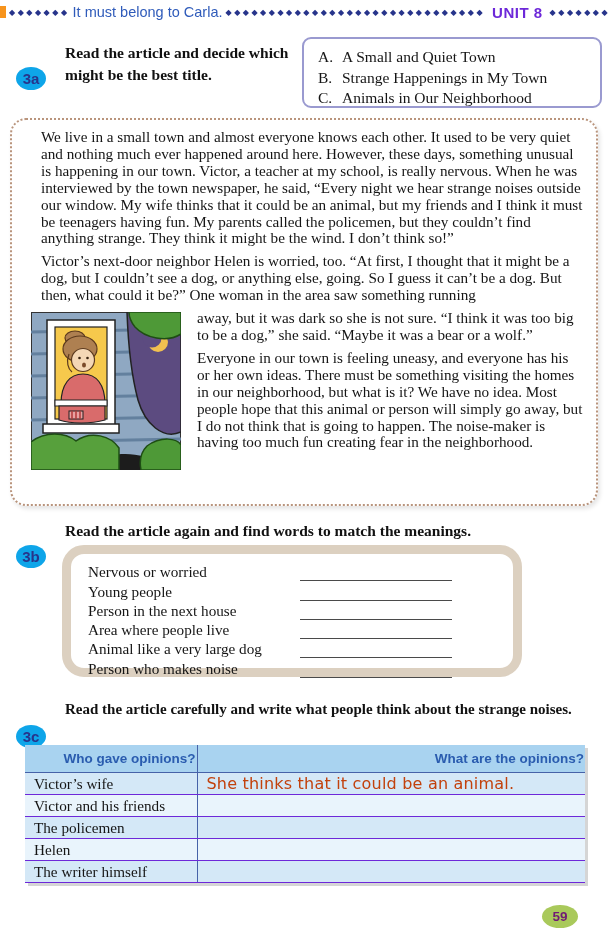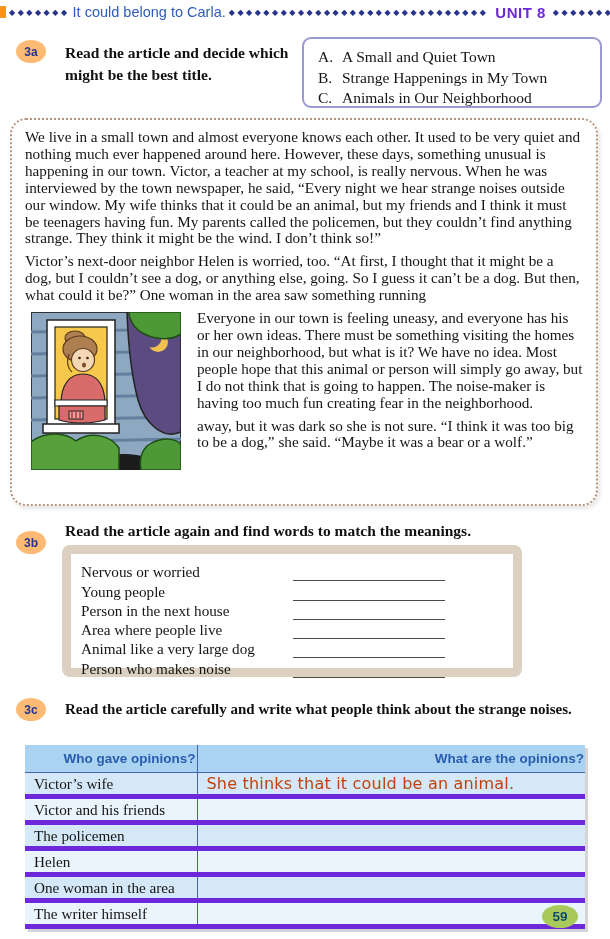--- a/index.html
+++ b/index.html
@@ -11,84 +11,84 @@
             display:flex; align-items:center; white-space:nowrap; overflow:hidden; }
   .corner-mark { width:6px; height:12px; background:#F7941D; margin-right:3px; flex:none; }
   .dots { color:#27348B; font-size:8px; letter-spacing:2.5px; font-family:"DejaVu Sans", sans-serif;
           flex:none; padding-top:1px; }
   .header-title { color:#2F5BBA; font-family:"Liberation Sans", sans-serif; font-size:14.5px;
                   margin:0 3px; flex:none; }
   .unit-label { color:#6d28d9; font-family:"Liberation Sans", sans-serif; font-weight:bold;
                 font-size:15px; margin:0 7px; flex:none; letter-spacing:0.5px; }
 
   
-  .badge { position:absolute; width:30px; height:23px; background:#fdba74; border-radius:50%;
+  .badge { position:absolute; width:30px; height:23px; background:#0ea5e9; border-radius:50%;
            color:#27348B; font-family:"Liberation Sans", sans-serif; font-weight:bold;
-           font-size:12px; display:flex; align-items:center; justify-content:center; }
+           font-size:15px; display:flex; align-items:center; justify-content:center;margin-top:27px; }
   #badge-3a { left:16px; top:40px; }
-  #badge-3b { left:16px; top:531px; }
+  #badge-3b { left:16px; top:518px; }
   #badge-3c { left:16px; top:698px; }
   .instr { position:absolute; font-weight:bold; font-size:15.5px; line-height:1.4; color:#111; }
   #instr-3a { left:65px; top:42px; width:232px; }
   #instr-3b { left:65px; top:520px; width:520px; }
   #instr-3c { left:65px; top:699px; width:545px; font-size:15px; }
 
   
   .options-box { position:absolute; left:302px; top:37px; width:300px; height:71px;
                  box-sizing:border-box; border:2px solid #9A9AD0; border-radius:9px;
                  padding:8px 4px 0 14px; background:#fff; }
   .option-line { font-size:15.5px; line-height:20.5px; display:flex; }
   .option-label { width:24px; flex:none; }
 
   
   .article-box { position:absolute; left:10px; top:118px; width:588px; height:388px;
                  box-sizing:border-box; border:2px dotted #B9947C; border-radius:16px;
                  padding:9px 13px 0 13px; font-size:15.2px; line-height:16.9px;
                  box-shadow:2px 3px 4px rgba(0,0,0,0.10); background:#fff; }
-  .article-box p { margin:0 0 6px 0; }
+  .article-box p { margin:0 0 6px 16px; }
   .illustration { float:left; width:150px; height:158px; margin:2px 16px 0 6px; }
 
   
   .match-box { position:absolute; left:62px; top:545px; width:460px; height:132px;
-               box-sizing:border-box; border:9px solid #DCD0C0; border-radius:8px;
-               background:#fff; padding:8px 12px 0 10px; }
+               box-sizing:border-box; border:9px solid #DCD0C0; border-radius:22px;
+               background:#fff; padding:8px 12px 0 17px; }
   .match-row { display:flex; align-items:flex-end; height:19.3px; }
   .match-label { font-size:15.2px; width:212px; flex:none; line-height:19px; }
   .match-blank { width:152px; height:14px; border-bottom:1.5px solid #4a4a4a; flex:none; }
 
   
   .opinion-table { position:absolute; left:25px; top:745px; width:560px;
                    border-collapse:collapse; table-layout:fixed;
                    box-shadow:3px 3px 0 rgba(150,150,150,0.40); }
   .opinion-table th { background:#A9D3F0; color:#2A5CAF; font-family:"Liberation Sans", sans-serif;
                       font-size:13.5px; font-weight:bold; height:25px;
                       border-bottom:1px solid #4662A8; text-align:right; }
   .opinion-table td { height:21px; font-size:15.2px; padding:0 9px;
-                      border-bottom:5px solid #6d28d9; }
+                      border-bottom:1px solid #6d28d9; }
   .opinion-table .who { border-right:1px solid #4662A8; }
   .opinion-table tbody tr:nth-child(odd) td { background:#D4E8F7; }
   .opinion-table tbody tr:nth-child(even) td { background:#E9F4FC; }
   .opinion-text { font-family:"DejaVu Sans", sans-serif; font-size:16px; color:#c2410c;
                   letter-spacing:0.2px; }
 
   
   .page-num { position:absolute; left:542px; top:905px; width:36px; height:23px;
-              background:#A9C95B; border-radius:50%; color:#0c4a6e;
+              background:#A9C95B; border-radius:50%; color:#701a75;
               font-family:"Liberation Sans", sans-serif; font-weight:bold; font-size:13.5px;
               display:flex; align-items:center; justify-content:center; }
 </style>
 </head>
 <body>
 
 <div class="page">
 
   <div class="header">
     <div class="corner-mark"></div>
     <span class="dots">◆◆◆◆◆◆◆</span>
-    <span class="header-title">It could belong to Carla.</span>
+    <span class="header-title">It must belong to Carla.</span>
     <span class="dots">◆◆◆◆◆◆◆◆◆◆◆◆◆◆◆◆◆◆◆◆◆◆◆◆◆◆◆◆◆◆</span>
     <span class="unit-label">UNIT 8</span>
     <span class="dots">◆◆◆◆◆◆◆◆◆◆◆</span>
   </div>
 
   <div class="badge" id="badge-3a">3a</div>
   <div class="instr" id="instr-3a">Read the article and decide which might be the best title.</div>
 
   <div class="options-box">
     <div class="option-line">
@@ -147,22 +147,22 @@
         <line x1="41" y1="99" x2="41" y2="107" stroke="#B03838" stroke-width="1.5"></line>
         <line x1="45" y1="99" x2="45" y2="107" stroke="#B03838" stroke-width="1.5"></line>
         <line x1="49" y1="99" x2="49" y2="107" stroke="#B03838" stroke-width="1.5"></line>
 
         <rect x="12" y="112" width="76" height="9" fill="#ffffff" stroke="#222" stroke-width="1.5"></rect>
 
         <path d="M60,150 C85,138 112,140 128,152 L128,158 L60,158 Z" fill="#1c1c1c"></path>
         <path d="M0,130 C14,119 34,120 45,129 C60,118 80,124 88,136 L88,158 L0,158 Z" fill="#57A03C" stroke="#1E4D14" stroke-width="1.5"></path>
         <path d="M116,134 C130,124 146,126 150,133 L150,158 L110,158 C108,148 110,140 116,134 Z" fill="#4E9937" stroke="#1E4D14" stroke-width="1.5"></path>
       </svg>
+      <p>away, but it was dark so she is not sure. “I think it was too big to be a dog,” she said. “Maybe it was a bear or a wolf.”</p>
       <p>Everyone in our town is feeling uneasy, and everyone has his or her own ideas. There must be something visiting the homes in our neighborhood, but what is it? We have no idea. Most people hope that this animal or person will simply go away, but I do not think that is going to happen. The noise-maker is having too much fun creating fear in the neighborhood.</p>
-      <p>away, but it was dark so she is not sure. “I think it was too big to be a dog,” she said. “Maybe it was a bear or a wolf.”</p>
     </div>
   </div>
 
   <div class="badge" id="badge-3b">3b</div>
   <div class="instr" id="instr-3b">Read the article again and find words to match the meanings.</div>
 
   <div class="match-box">
     <div class="match-row">
       <span class="match-label">Nervous or worried</span>
       <span class="match-blank"></span>
@@ -214,24 +214,20 @@
       </tr>
       <tr>
         <td class="who">The policemen</td>
         <td><span class="opinion-text"></span></td>
       </tr>
       <tr>
         <td class="who">Helen</td>
         <td><span class="opinion-text"></span></td>
       </tr>
       <tr>
-        <td class="who">One woman in the area</td>
-        <td><span class="opinion-text"></span></td>
-      </tr>
-      <tr>
         <td class="who">The writer himself</td>
         <td><span class="opinion-text"></span></td>
       </tr>
     </tbody>
   </table>
 
   <div class="page-num">59</div>
 
 </div>
 

